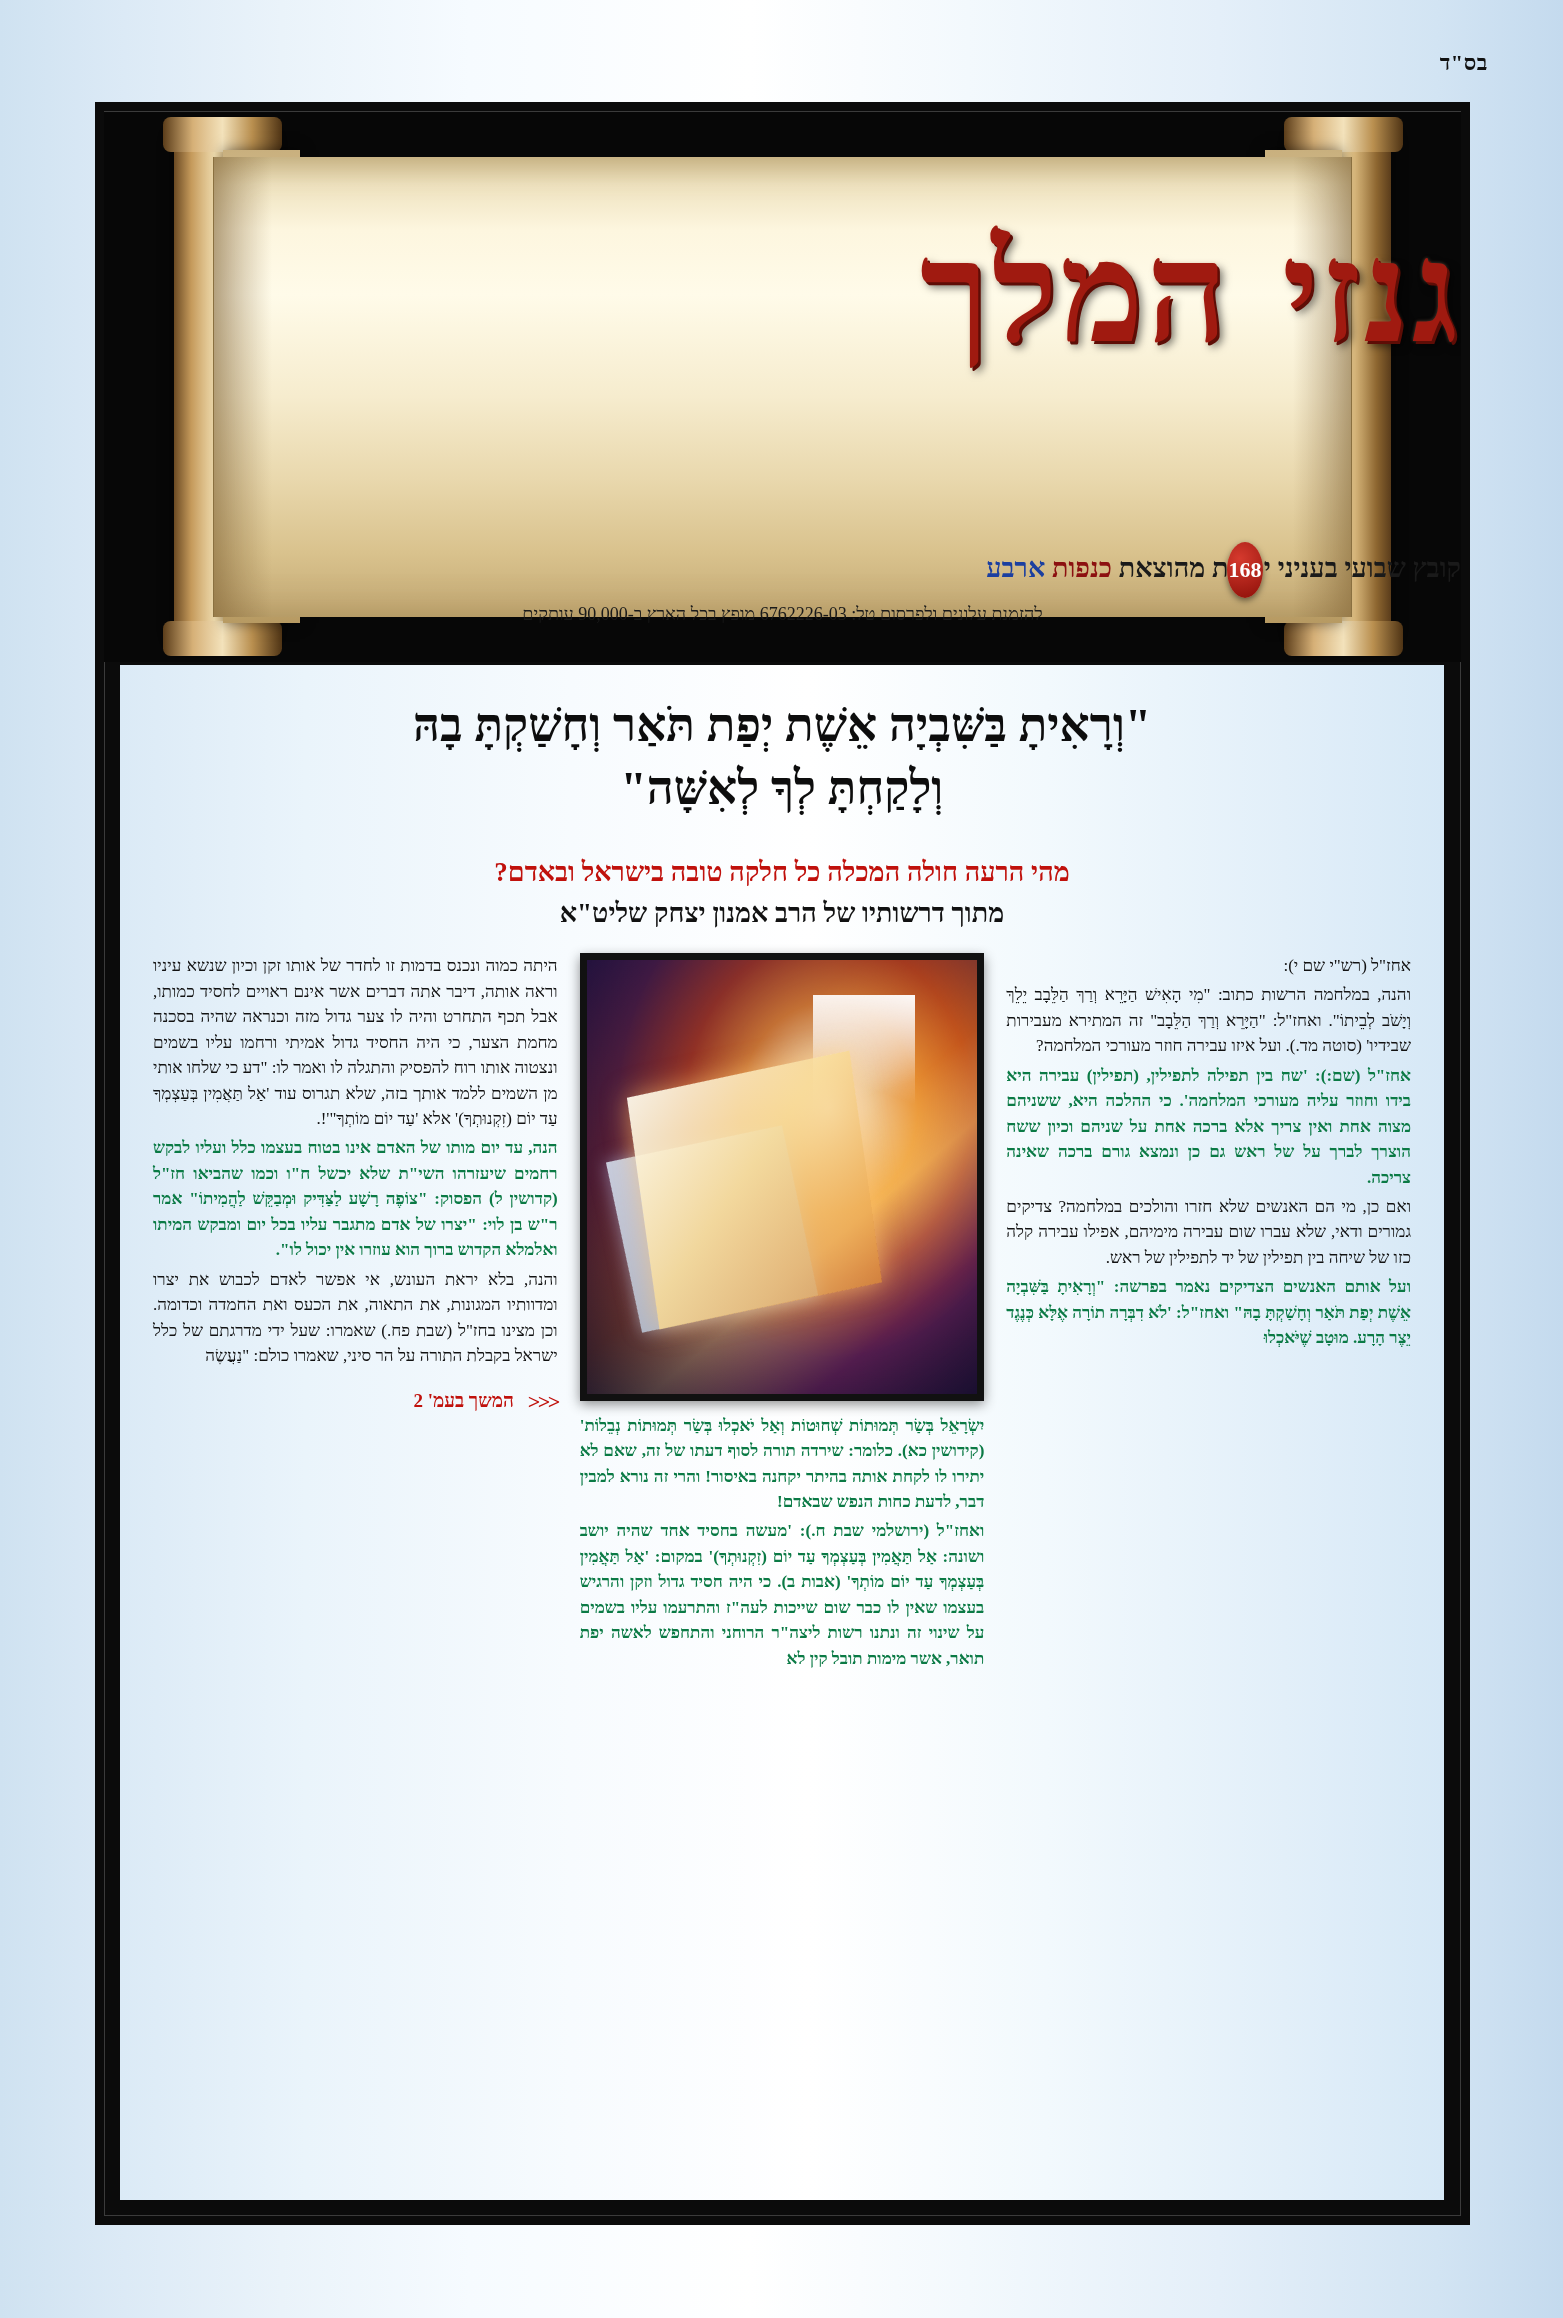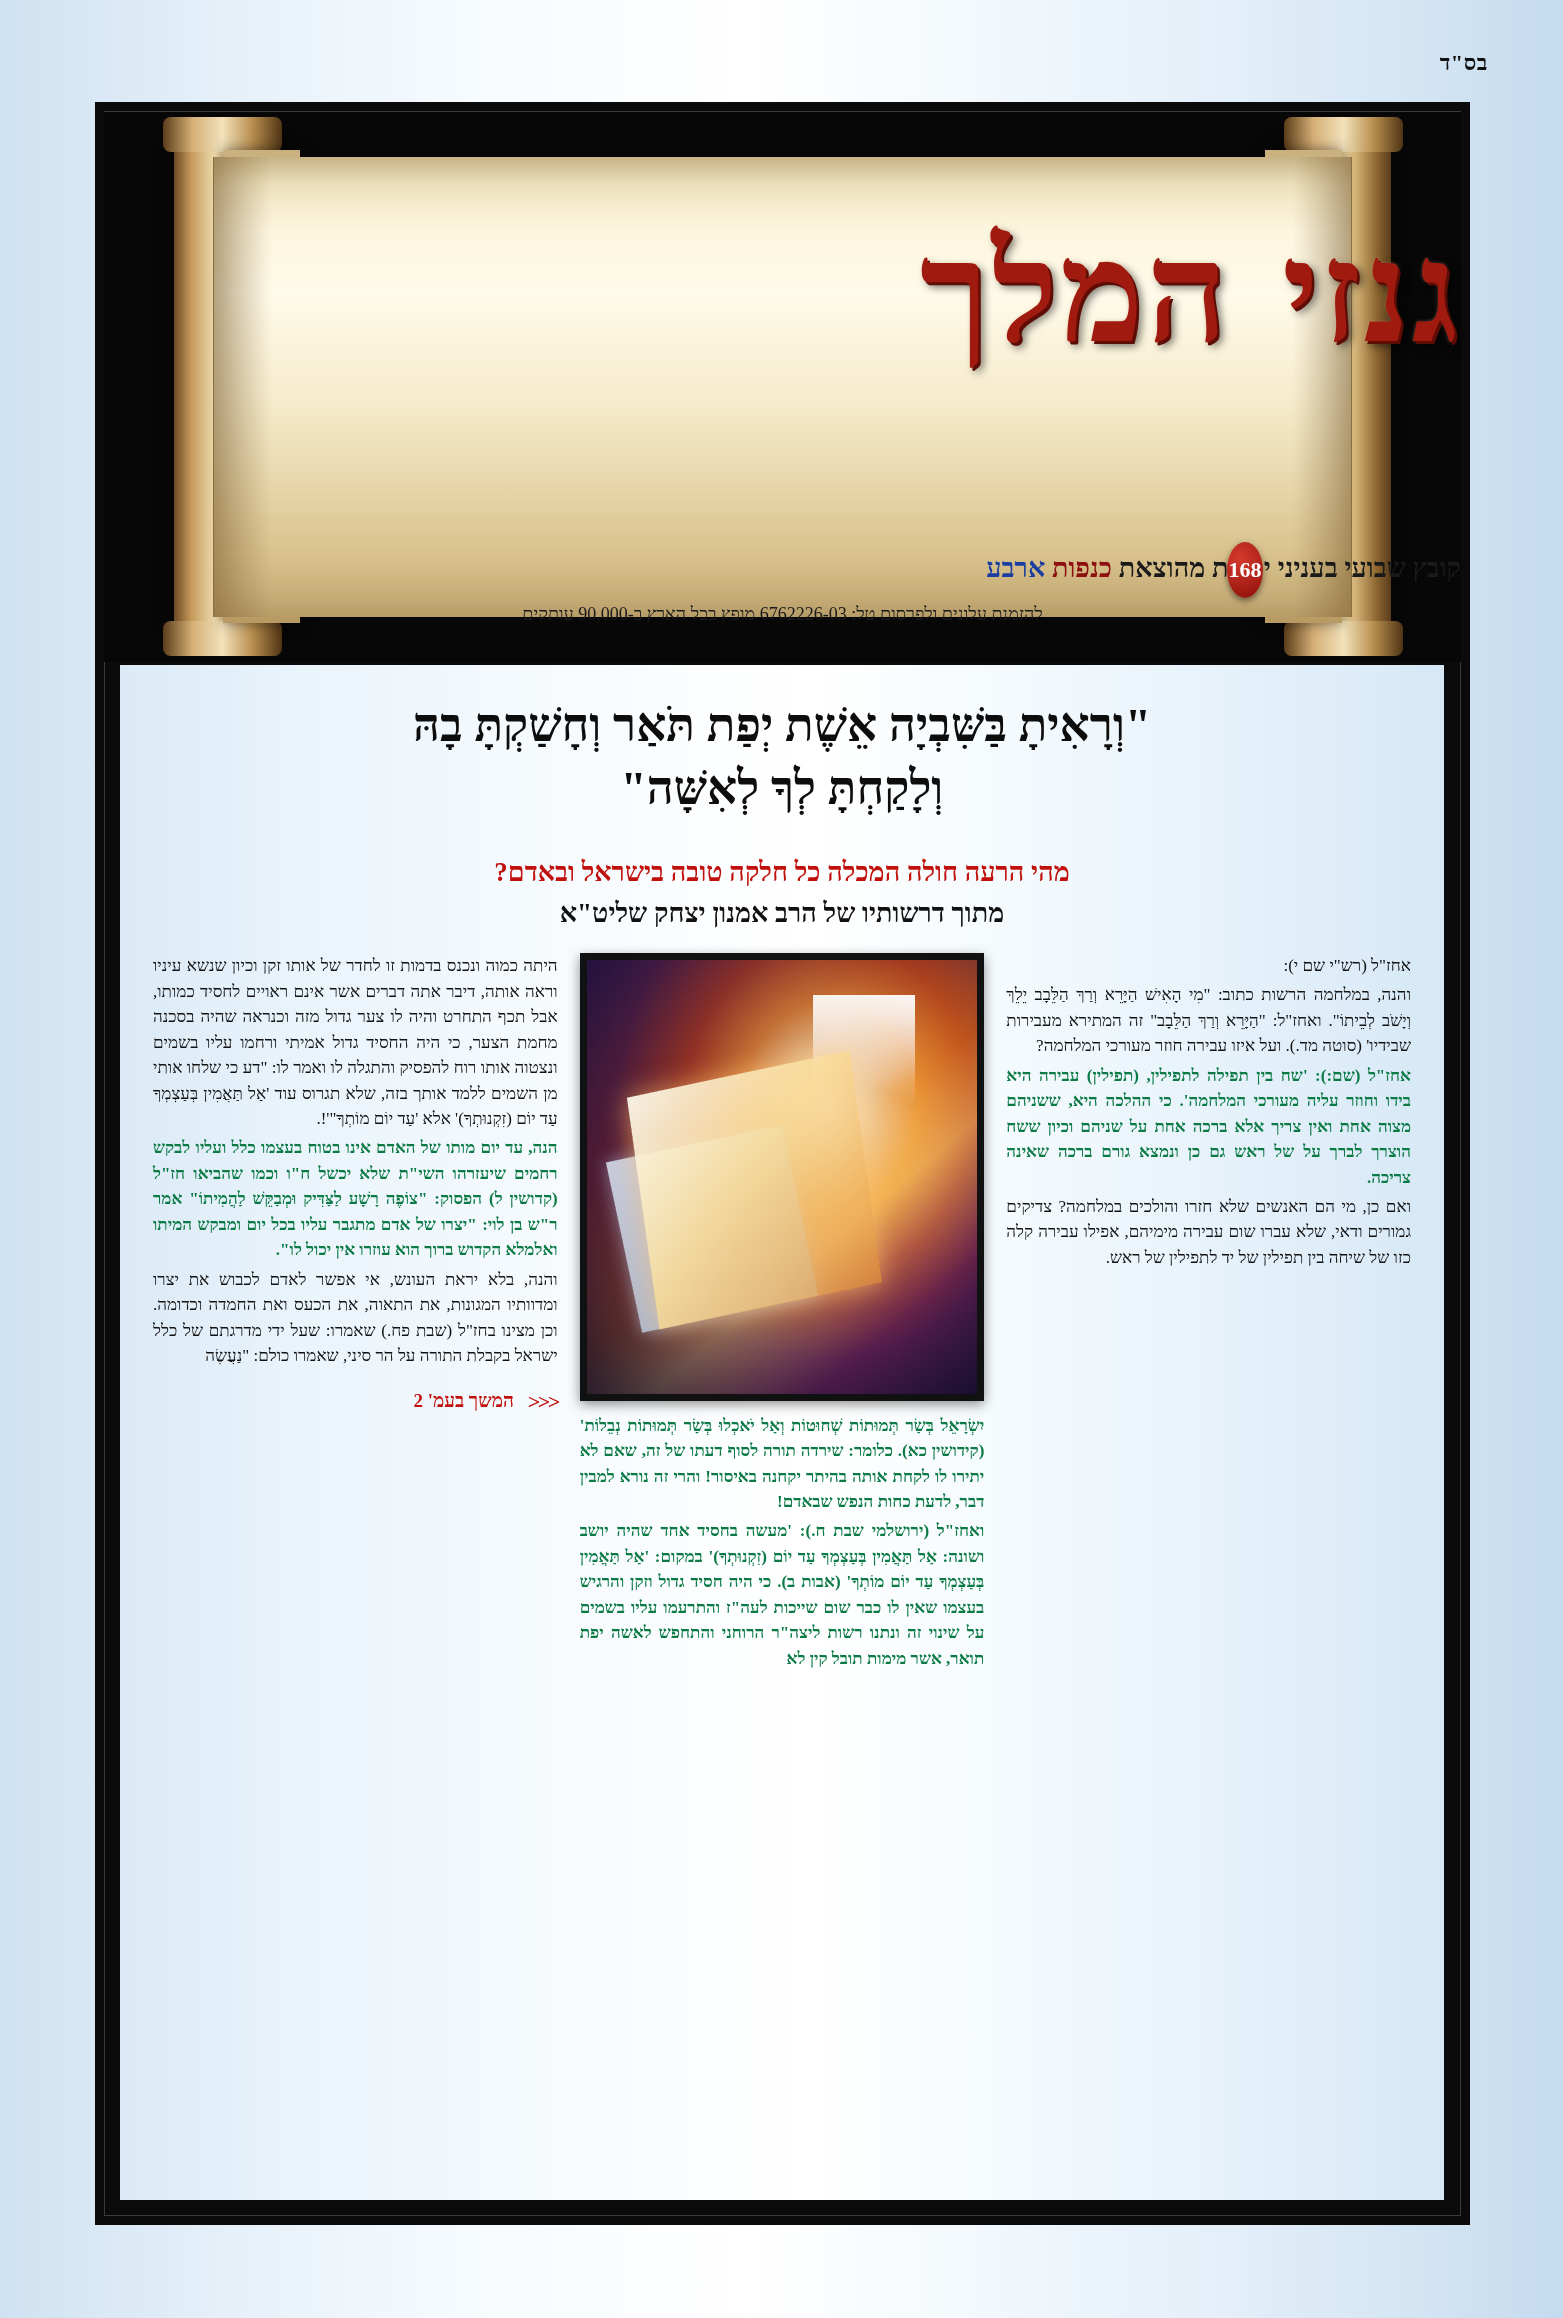--- a/index.html
+++ b/index.html
@@ -347,20 +347,21 @@
     <div class="subhead-red">מהי הרעה חולה המכלה כל חלקה טובה בישראל ובאדם?</div>
     <div class="subhead-black">מתוך דרשותיו של הרב אמנון יצחק שליט"א</div>
 
     <div class="cols">
 
       <div class="col">
         <p>אחז"ל (רש"י שם י):</p>
         <p>והנה, במלחמה הרשות כתוב: "מִי הָאִישׁ הַיָּרֵא וְרַךְ הַלֵּבָב יֵלֵךְ וְיָשֹׁב לְבֵיתוֹ". ואחז"ל: "הַיָּרֵא וְרַךְ הַלֵּבָב" זה המתירא מעבירות שבידיו' (סוטה מד.). ועל איזו עבירה חוזר מעורכי המלחמה?</p>
         <p class="hl-green">אחז"ל (שם:): 'שח בין תפילה לתפילין, (תפילין) עבירה היא בידו וחוזר עליה מעורכי המלחמה'. כי ההלכה היא, ששניהם מצוה אחת ואין צריך אלא ברכה אחת על שניהם וכיון ששח הוצרך לברך על של ראש גם כן ונמצא גורם ברכה שאינה צריכה.</p>
         <p>ואם כן, מי הם האנשים שלא חזרו והולכים במלחמה? צדיקים גמורים ודאי, שלא עברו שום עבירה מימיהם, אפילו עבירה קלה כזו של שיחה בין תפילין של יד לתפילין של ראש.</p>
+        <p class="hl-green">ועל אותם האנשים הצדיקים נאמר בפרשה: "וְרָאִיתָ בַּשִּׁבְיָה אֵשֶׁת יְפַת תֹּאַר וְחָשַׁקְתָּ בָהּ" ואחז"ל: 'לֹא דִבְּרָה תוֹרָה אֶלָּא כְּנֶגֶד יֵצֶר הָרָע. מוּטָב שֶׁיֹּאכְלוּ</p>
       </div>
 
       <div class="col">
         <div class="photo">
           <div class="bolt"></div>
           <div class="sheet2"></div>
           <div class="sheet"></div>
         </div>
         <p class="hl-green">יִשְׂרָאֵל בְּשַׂר תְּמוּתוֹת שְׁחוּטוֹת וְאַל יֹאכְלוּ בְּשַׂר תְּמוּתוֹת נְבֵלוֹת' (קידושין כא). כלומר: שירדה תורה לסוף דעתו של זה, שאם לא יתירו לו לקחת אותה בהיתר יקחנה באיסור! והרי זה נורא למבין דבר, לדעת כחות הנפש שבאדם!</p>
         <p class="hl-green">ואחז"ל (ירושלמי שבת ח.): 'מעשה בחסיד אחד שהיה יושב ושונה: אַל תַּאֲמִין בְּעַצְמְךָ עַד יוֹם (זִקְנוּתְךָ)' במקום: 'אַל תַּאֲמִין בְּעַצְמְךָ עַד יוֹם מוֹתְךָ' (אבות ב). כי היה חסיד גדול וזקן והרגיש בעצמו שאין לו כבר שום שייכות לעה"ז והתרעמו עליו בשמים על שינוי זה ונתנו רשות ליצה"ר הרוחני והתחפש לאשה יפת תואר, אשר מימות תובל קין לא</p>

